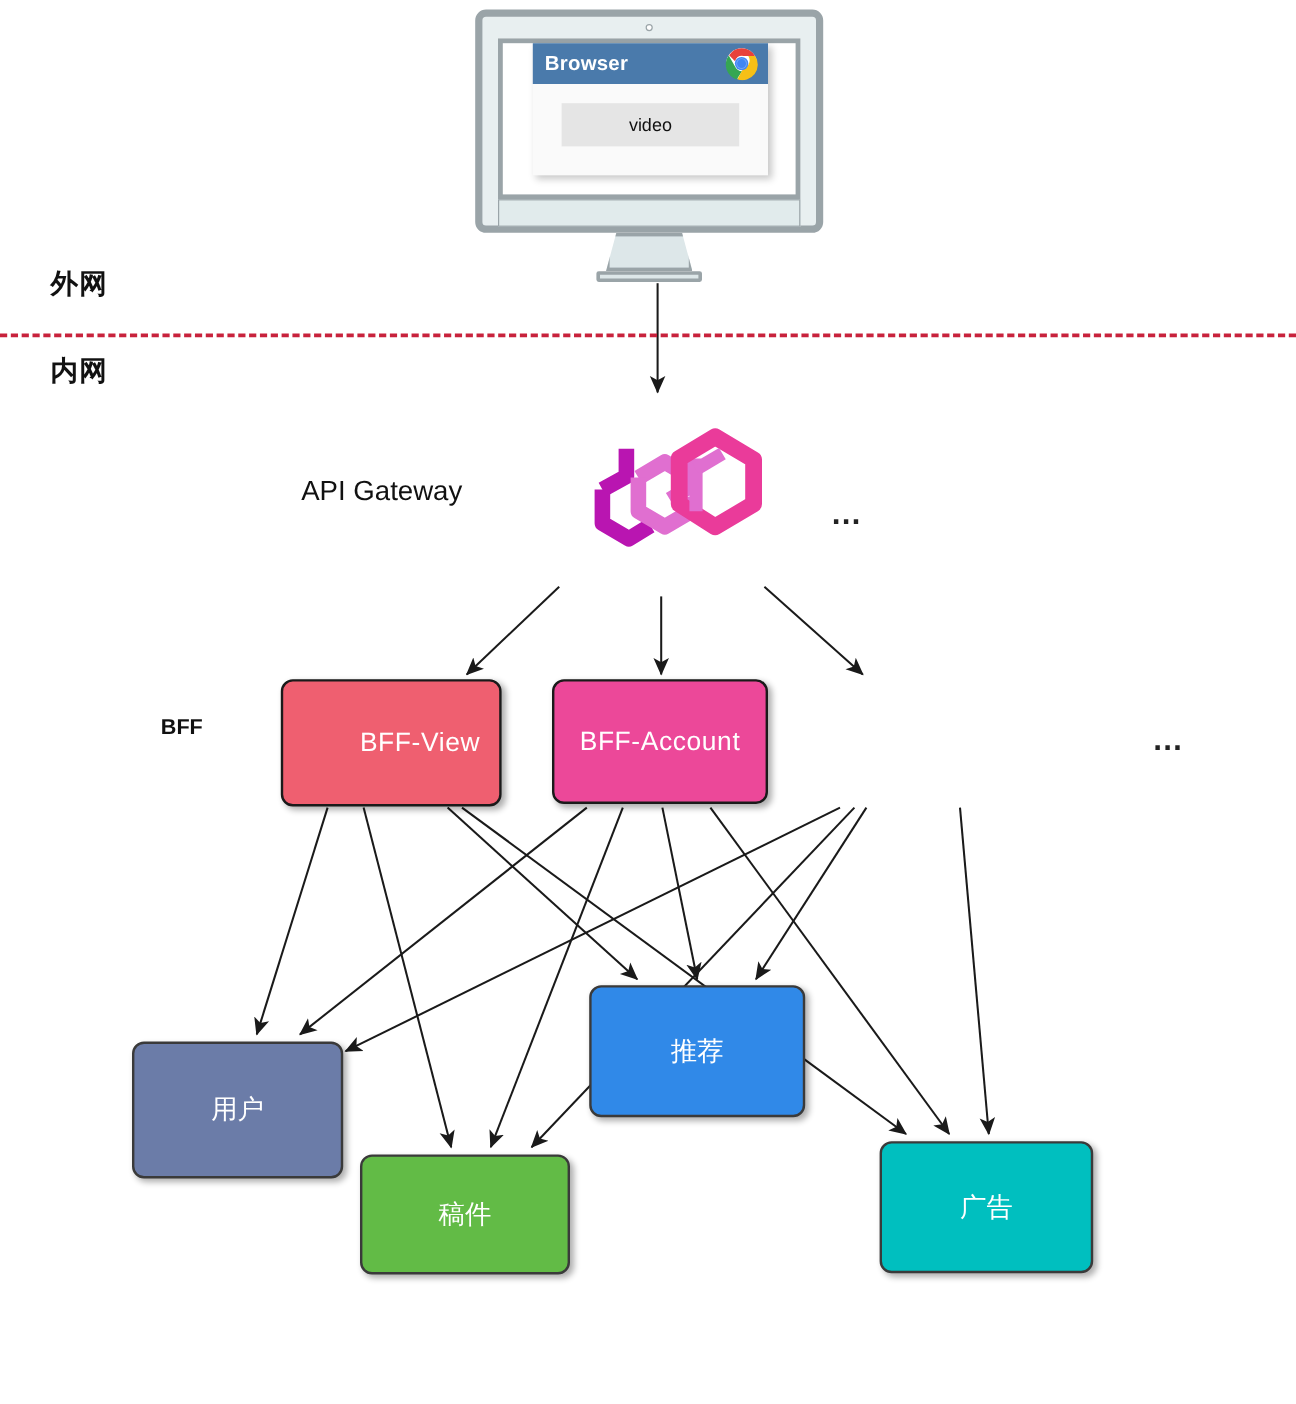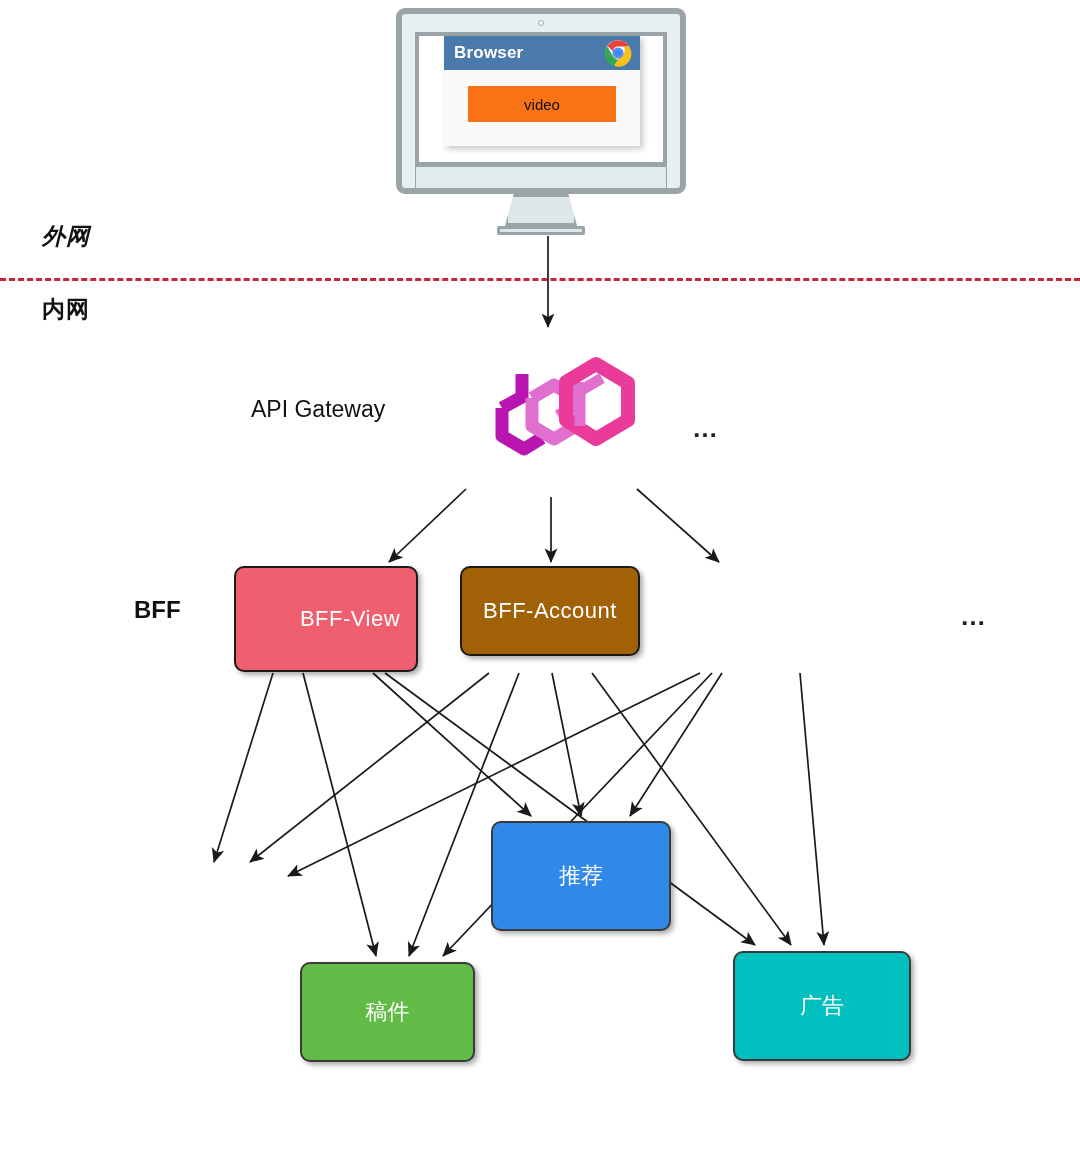--- a/index.html
+++ b/index.html
@@ -138,21 +138,21 @@
     height: 76px;
     background: #fafafa;
     position: relative;
   }
   .video-box {
     position: absolute;
     left: 24px;
     top: 16px;
     width: 148px;
     height: 36px;
-    background: #f97316;
+    background: #e5e5e5;
     display: flex;
     align-items: center;
     justify-content: center;
   }
   .video-label {
     font-size: 15px;
     color: #111111;
   }
 
   
@@ -164,21 +164,21 @@
     height: 0;
     border-top: 3px dashed #c8223c;
   }
   .net-label {
     position: absolute;
     font-size: 23px;
     font-weight: bold;
     color: #111111;
     letter-spacing: 1px;
   }
-  .net-label.outer { left: 42px; top: 221px; font-style: italic; }
+  .net-label.outer { left: 42px; top: 221px; }
   .net-label.inner { left: 42px; top: 294px; }
 
   
   .gw-label {
     position: absolute;
     left: 251px;
     top: 396px;
     font-size: 23px;
     color: #111111;
   }
@@ -195,21 +195,21 @@
     font-weight: bold;
     color: #222222;
     letter-spacing: 2px;
   }
   .ellipsis.gw { left: 692px; top: 413px; }
   .ellipsis.bff { left: 960px; top: 601px; }
 
   
   .tier-label {
     position: absolute;
-    font-size: 24px;
+    font-size: 18px;
     font-weight: bold;
     color: #111111;
   }
   .tier-label.bff { left: 134px; top: 596px; }
 
   
   .micro-region {
     position: absolute;
     left: 11px;
     top: 759px;
@@ -334,26 +334,29 @@
         <path d="M114 39 L136 26" stroke="#e06fd0" stroke-width="11"></path>
       </g>
     </svg>
     <div class="ellipsis gw">…</div>
 
     <div class="tier-label bff">BFF</div>
 
     <div class="node node-bff" style="left:234px; top:566px; width:184px; height:106px; background:#ef5f70;padding-left:48px;">
       <span>BFF-View</span>
     </div>
-    <div class="node node-bff" style="left:460px; top:566px; width:180px; height:90px; background:#a16207;">
+    <div class="node node-bff" style="left:460px; top:566px; width:180px; height:104px; background:#ec4899;">
       <span>BFF-Account</span>
     </div>
     <div class="ellipsis bff">…</div>
 
 
+    <div class="node node-svc" style="left:110px; top:868px; width:176px; height:114px; background:#6b7ca8;">
+      <span>用户</span>
+    </div>
     <div class="node node-svc" style="left:300px; top:962px; width:175px; height:100px; background:#62bb46;text-align:center;">
       <span>稿件</span>
     </div>
     <div class="node node-svc" style="left:491px; top:821px; width:180px; height:110px; background:#3089e8;">
       <span>推荐</span>
     </div>
     <div class="node node-svc" style="left:733px; top:951px; width:178px; height:110px; background:#00bfbf;">
       <span>广告</span>
     </div>
 

